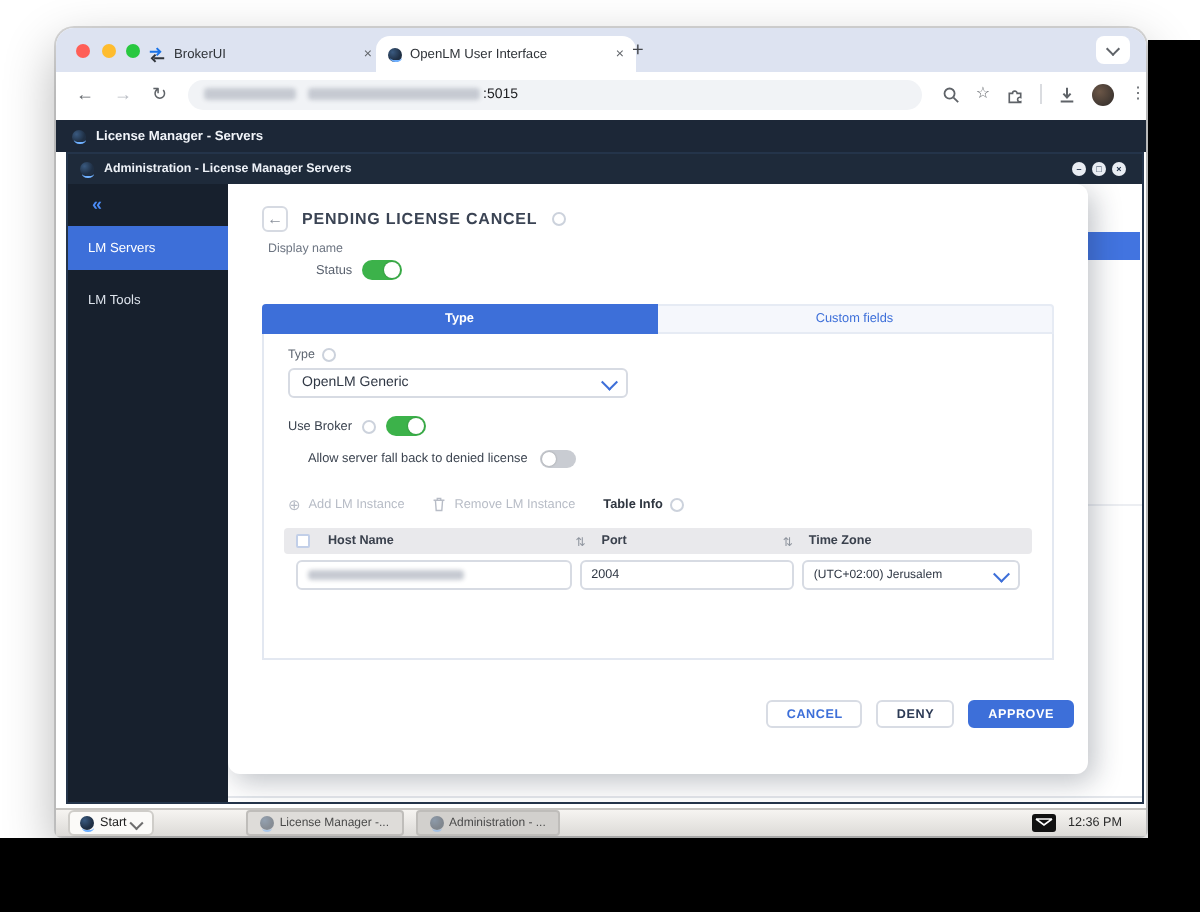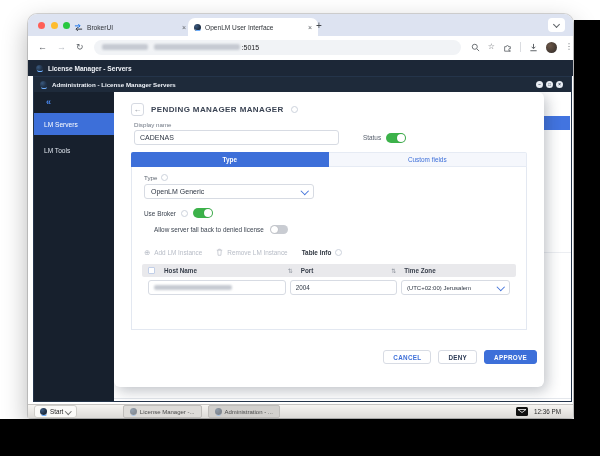--- a/index.html
+++ b/index.html
@@ -232,27 +232,26 @@
 
         <div class="content">
           <div class="bg-blue-row"></div>
           <div class="bg-line1"></div>
           <div class="bg-line2"></div>
 
           <div class="modal">
 
             <div class="m-header">
               <span class="backbtn">←</span>
-              <span class="m-title">PENDING MANAGER MANAGER</span>
+              <span class="m-title">PENDING LICENSE CANCEL</span>
               <span class="info-c"></span>
             </div>
 
             <div class="f-label">Display name</div>
             <div class="f-row">
-              <input class="txt-input" type="text" value="CADENAS" style="">
               <span class="status-wrap">
                 <span class="status-lb">Status</span>
                 <span class="toggle on">
                     <span class="knob"></span>
                   </span>
               </span>
             </div>
 
             <div class="m-tabs">
               <div class="m-tab active">

